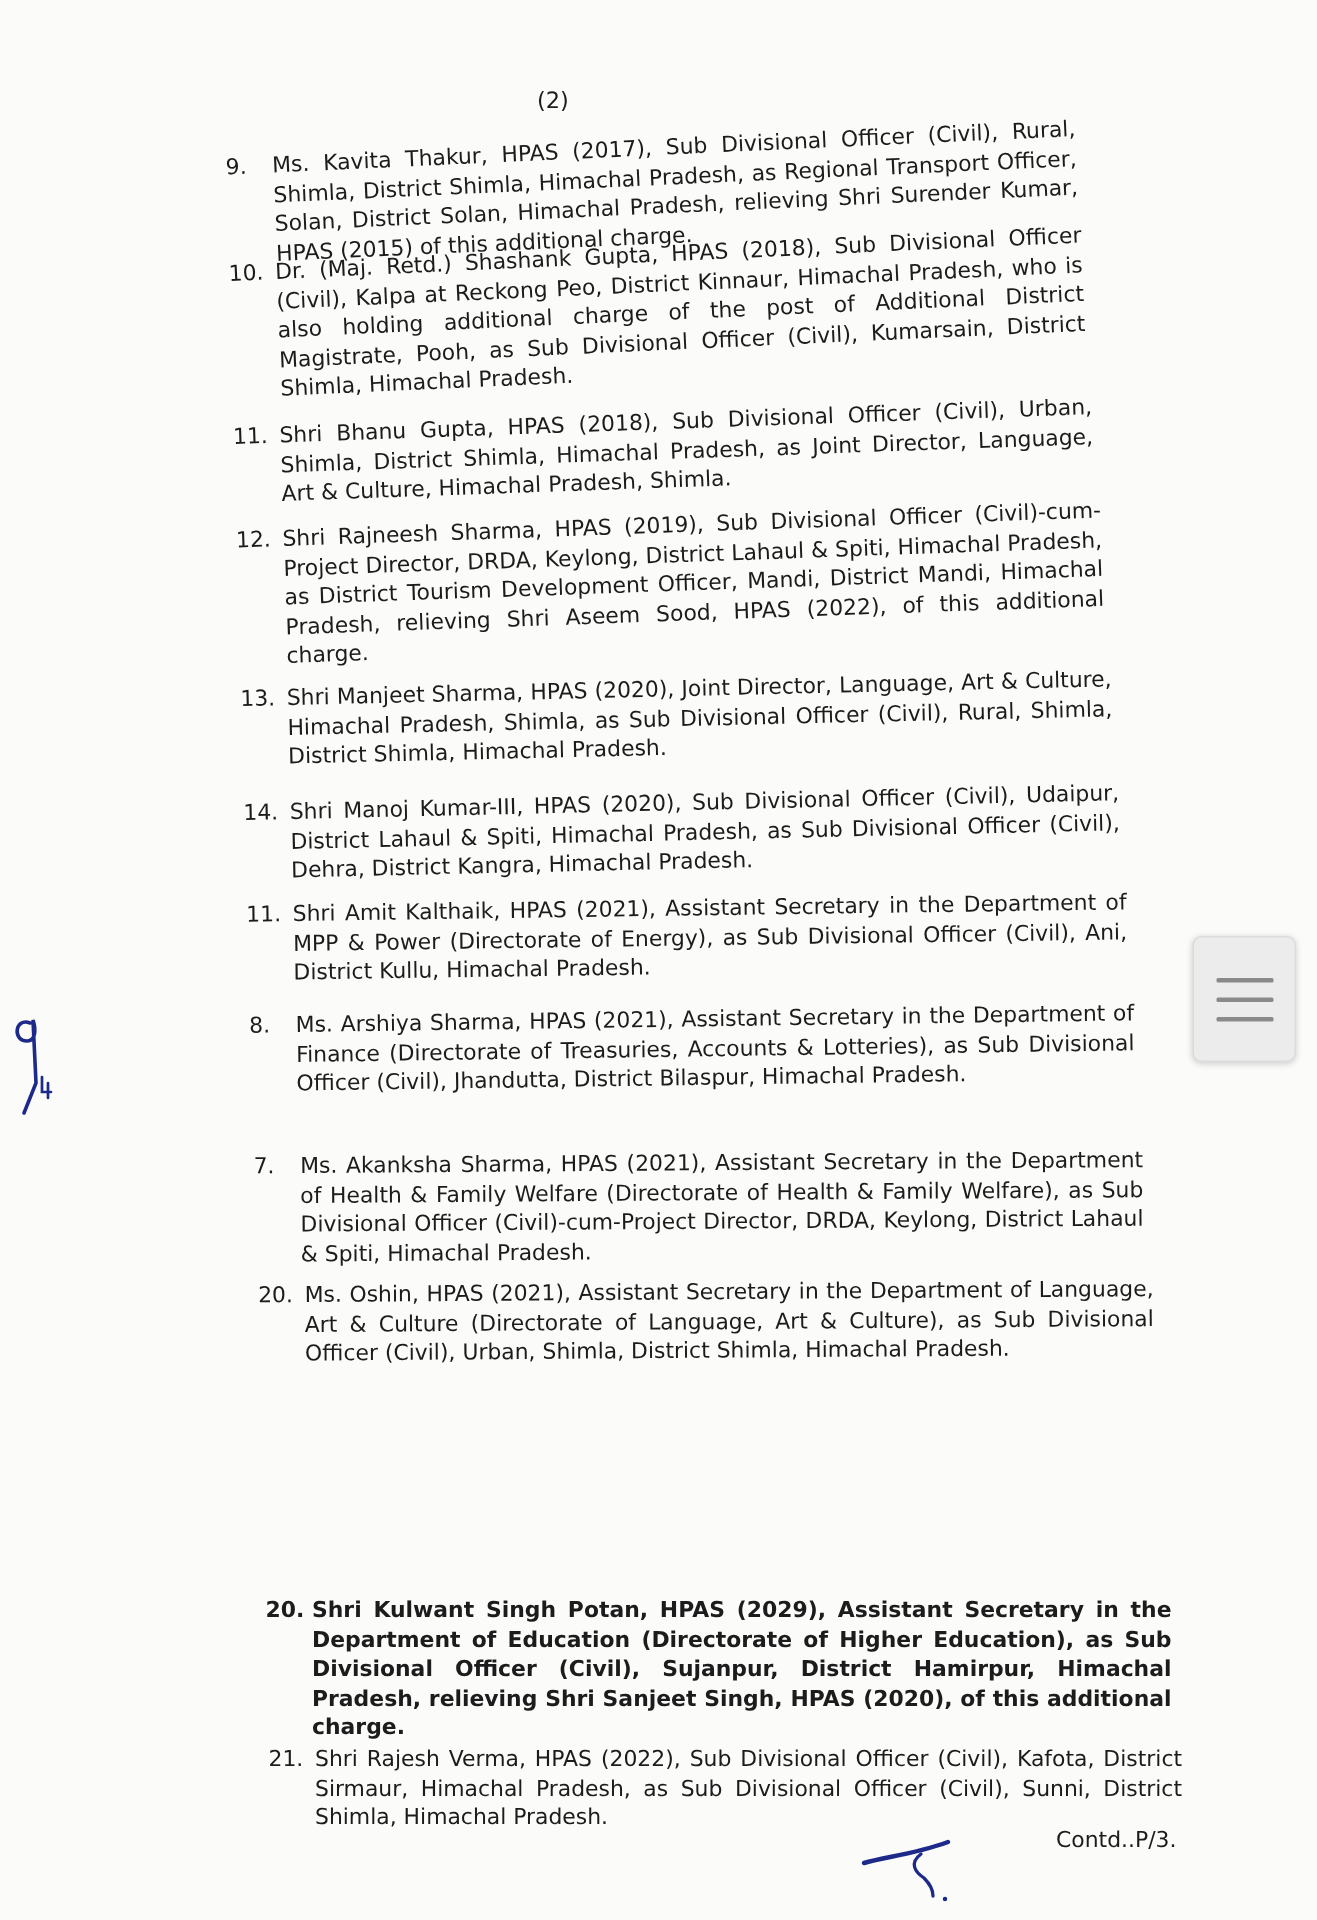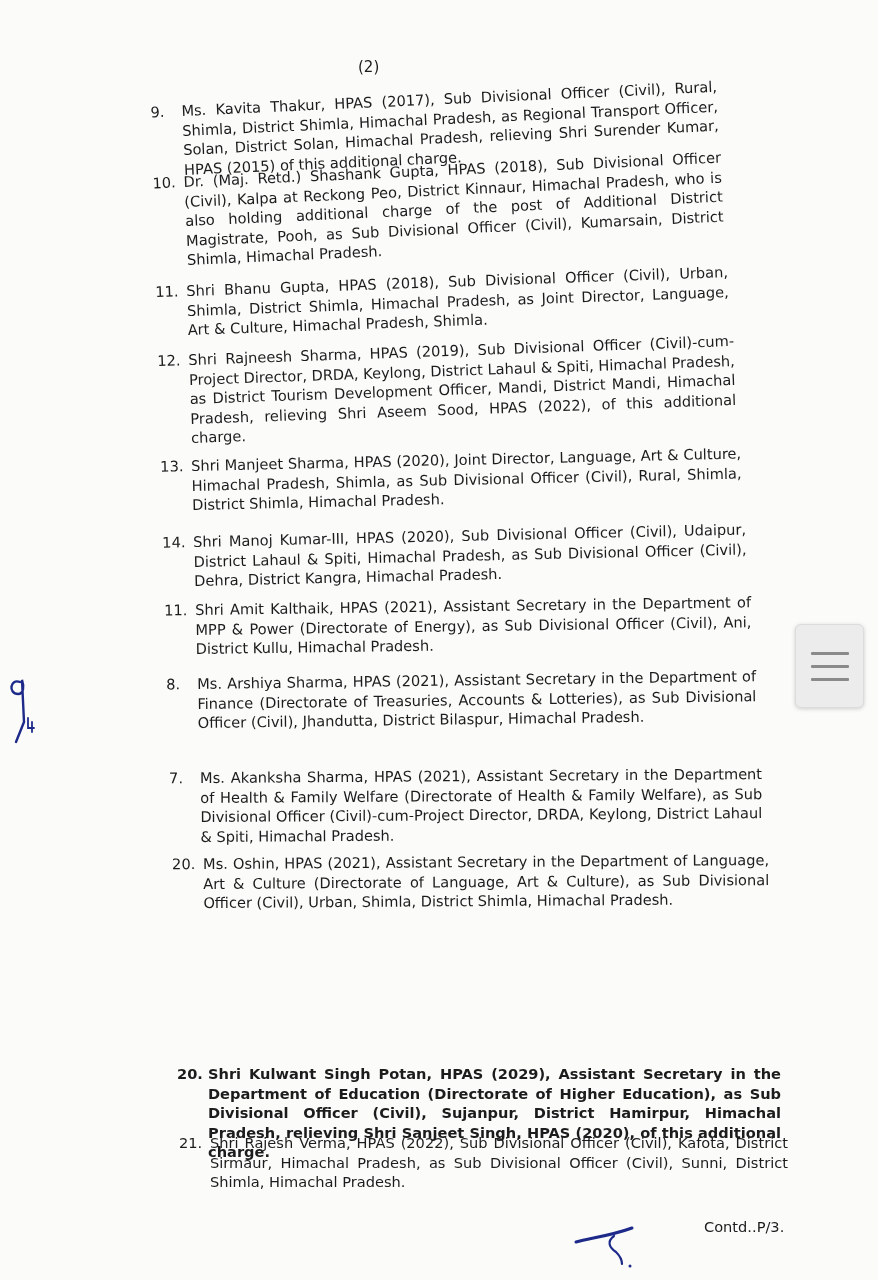--- a/index.html
+++ b/index.html
@@ -87,21 +87,21 @@
     <span class="num">20.</span>
     <div class="body">Ms. Oshin, HPAS (2021), Assistant Secretary in the Department of Language, Art &amp; Culture (Directorate of Language, Art &amp; Culture), as Sub Divisional Officer (Civil), Urban, Shimla, District Shimla, Himachal Pradesh.</div>
   </div>
 
 
   <div class="item" style="left:208px; top:1064px; width:573px;font-weight:bold;">
     <span class="num">20.</span>
     <div class="body">Shri Kulwant Singh Potan, HPAS (2029), Assistant Secretary in the Department of Education (Directorate of Higher Education), as Sub Divisional Officer (Civil), Sujanpur, District Hamirpur, Himachal Pradesh, relieving Shri Sanjeet Singh, HPAS (2020), of this additional charge.</div>
   </div>
 
-  <div class="item" style="left:210px; top:1133px; width:578px;">
+  <div class="item" style="left:210px; top:1163px; width:578px;">
     <span class="num">21.</span>
     <div class="body">Shri Rajesh Verma, HPAS (2022), Sub Divisional Officer (Civil), Kafota, District Sirmaur, Himachal Pradesh, as Sub Divisional Officer (Civil), Sunni, District Shimla, Himachal Pradesh.</div>
   </div>
 
   <svg class="margin-mark" width="40" height="80" viewBox="0 0 40 80">
     <path d="M14 10 C 4 6, 2 22, 12 22 C 18 22, 18 14, 16 8 L 18 50 L 10 70" stroke="#1d2a8a" stroke-width="2.4" fill="none" stroke-linecap="round"></path>
     <path d="M22 46 L 22 56 L 28 56 M26 50 L 26 60" stroke="#1d2a8a" stroke-width="1.8" fill="none" stroke-linecap="round"></path>
   </svg>
 
   <svg class="sig" width="80" height="50" viewBox="0 0 80 50">

